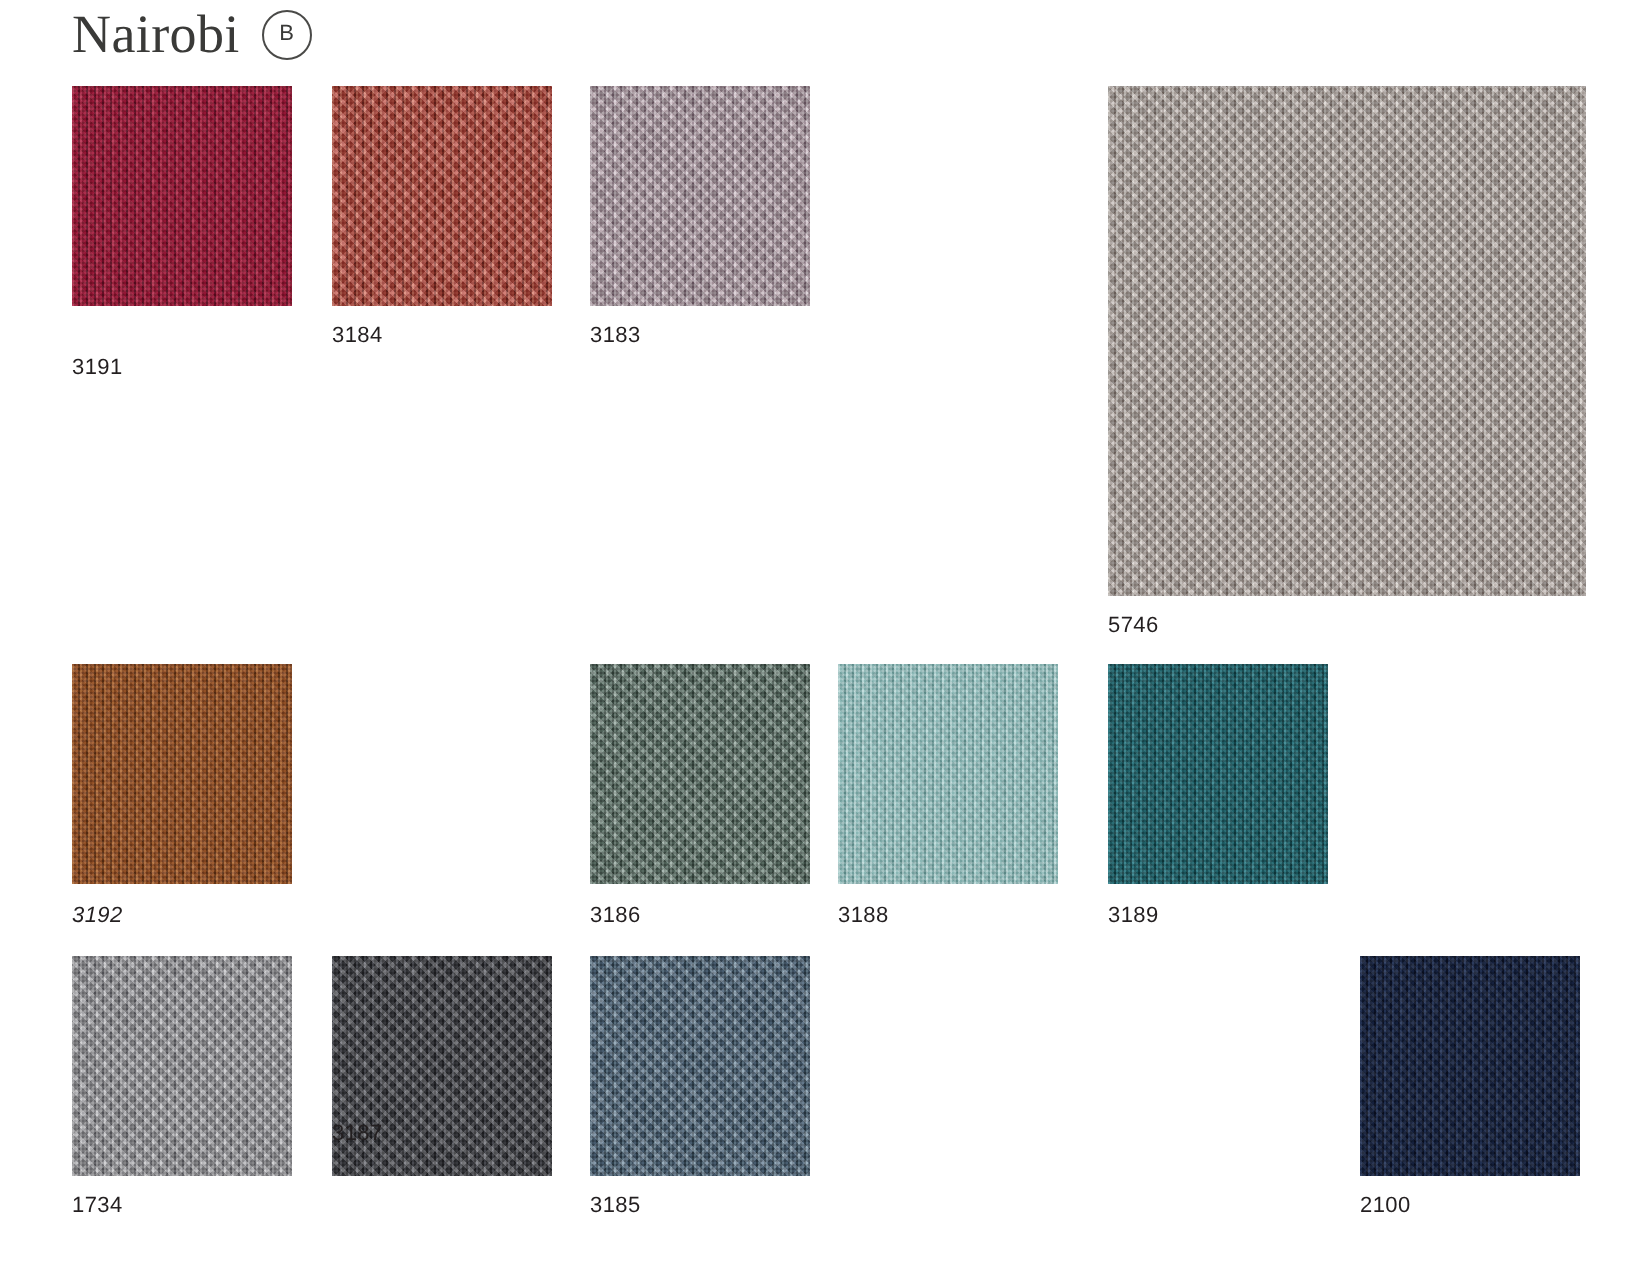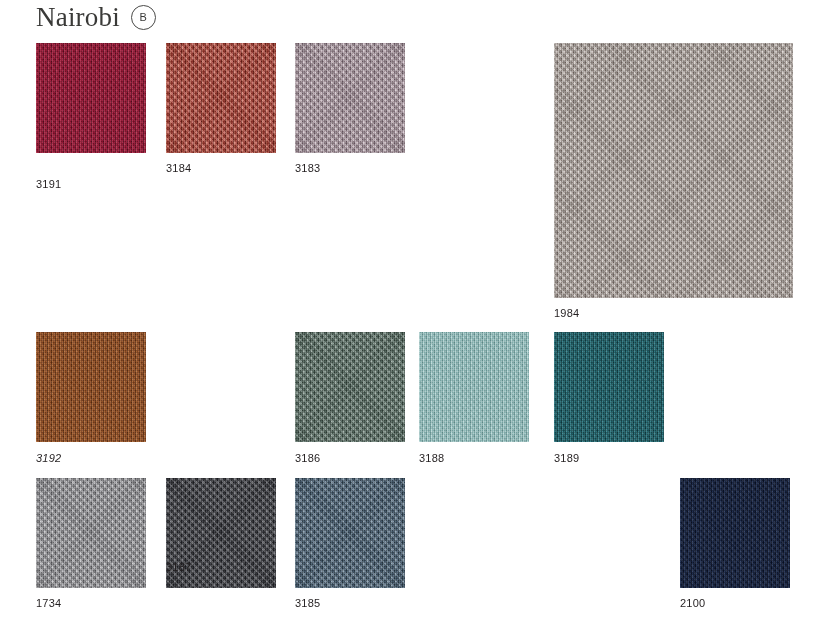--- a/index.html
+++ b/index.html
@@ -130,21 +130,21 @@
       <div class="swatch-chip coarse" title="brick-red" style="background-color: rgb(182, 69, 58); background-image: repeating-linear-gradient(90deg, rgb(201, 96, 79) 0px, rgb(201, 96, 79) 1px, rgb(182, 69, 58) 1px, rgb(182, 69, 58) 3px, rgb(141, 47, 38) 3px, rgb(141, 47, 38) 4px), repeating-linear-gradient(0deg, rgb(201, 96, 79) 0px, rgb(201, 96, 79) 1px, rgba(0, 0, 0, 0) 1px, rgba(0, 0, 0, 0) 3px, rgb(141, 47, 38) 3px, rgb(141, 47, 38) 4px);"></div>
     </div>
     <div class="swatch-label" style="position: absolute; left: 166px; top: 161px;">3184</div>
     <div class="swatch-cell" style="left: 295px; top: 43px; width: 110px; height: 110px;">
       <div class="swatch-chip coarse" title="dusty-mauve" style="background-color: rgb(179, 160, 169); background-image: repeating-linear-gradient(90deg, rgb(199, 183, 191) 0px, rgb(199, 183, 191) 1px, rgb(179, 160, 169) 1px, rgb(179, 160, 169) 3px, rgb(149, 129, 140) 3px, rgb(149, 129, 140) 4px), repeating-linear-gradient(0deg, rgb(199, 183, 191) 0px, rgb(199, 183, 191) 1px, rgba(0, 0, 0, 0) 1px, rgba(0, 0, 0, 0) 3px, rgb(149, 129, 140) 3px, rgb(149, 129, 140) 4px);"></div>
     </div>
     <div class="swatch-label" style="position: absolute; left: 295px; top: 161px;">3183</div>
     <div class="swatch-cell" style="left: 554px; top: 43px; width: 239px; height: 255px;">
       <div class="swatch-chip coarse" title="warm-light-grey" style="background-color: rgb(182, 172, 166); background-image: repeating-linear-gradient(90deg, rgb(203, 195, 189) 0px, rgb(203, 195, 189) 1px, rgb(182, 172, 166) 1px, rgb(182, 172, 166) 3px, rgb(154, 143, 137) 3px, rgb(154, 143, 137) 4px), repeating-linear-gradient(0deg, rgb(203, 195, 189) 0px, rgb(203, 195, 189) 1px, rgba(0, 0, 0, 0) 1px, rgba(0, 0, 0, 0) 3px, rgb(154, 143, 137) 3px, rgb(154, 143, 137) 4px);"></div>
     </div>
-    <div class="swatch-label" style="position: absolute; left: 554px; top: 306px;">1984</div>
+    <div class="swatch-label" style="position: absolute; left: 554px; top: 306px;">5746</div>
     <div class="swatch-cell" style="left: 36px; top: 332px; width: 110px; height: 110px;">
       <div class="swatch-chip" title="rust-sienna" style="background-color: rgb(139, 74, 34); background-image: repeating-linear-gradient(90deg, rgb(162, 93, 48) 0px, rgb(162, 93, 48) 1px, rgb(139, 74, 34) 1px, rgb(139, 74, 34) 3px, rgb(109, 55, 21) 3px, rgb(109, 55, 21) 4px), repeating-linear-gradient(0deg, rgb(162, 93, 48) 0px, rgb(162, 93, 48) 1px, rgba(0, 0, 0, 0) 1px, rgba(0, 0, 0, 0) 3px, rgb(109, 55, 21) 3px, rgb(109, 55, 21) 4px);"></div>
     </div>
     <div class="swatch-label" style="position: absolute; left: 36px; top: 451px; font-style: italic;">3192</div>
     <div class="swatch-cell" style="left: 295px; top: 332px; width: 110px; height: 110px;">
       <div class="swatch-chip coarse" title="sage-green" style="background-color: rgb(93, 114, 104); background-image: repeating-linear-gradient(90deg, rgb(117, 137, 126) 0px, rgb(117, 137, 126) 1px, rgb(93, 114, 104) 1px, rgb(93, 114, 104) 3px, rgb(71, 90, 81) 3px, rgb(71, 90, 81) 4px), repeating-linear-gradient(0deg, rgb(117, 137, 126) 0px, rgb(117, 137, 126) 1px, rgba(0, 0, 0, 0) 1px, rgba(0, 0, 0, 0) 3px, rgb(71, 90, 81) 3px, rgb(71, 90, 81) 4px);"></div>
     </div>
     <div class="swatch-label" style="position: absolute; left: 295px; top: 451px;">3186</div>
     <div class="swatch-cell" style="left: 419px; top: 332px; width: 110px; height: 110px;">
       <div class="swatch-chip" title="pale-aqua" style="background-color: rgb(147, 189, 188); background-image: repeating-linear-gradient(90deg, rgb(174, 210, 209) 0px, rgb(174, 210, 209) 1px, rgb(147, 189, 188) 1px, rgb(147, 189, 188) 3px, rgb(122, 166, 165) 3px, rgb(122, 166, 165) 4px), repeating-linear-gradient(0deg, rgb(174, 210, 209) 0px, rgb(174, 210, 209) 1px, rgba(0, 0, 0, 0) 1px, rgba(0, 0, 0, 0) 3px, rgb(122, 166, 165) 3px, rgb(122, 166, 165) 4px);"></div>

